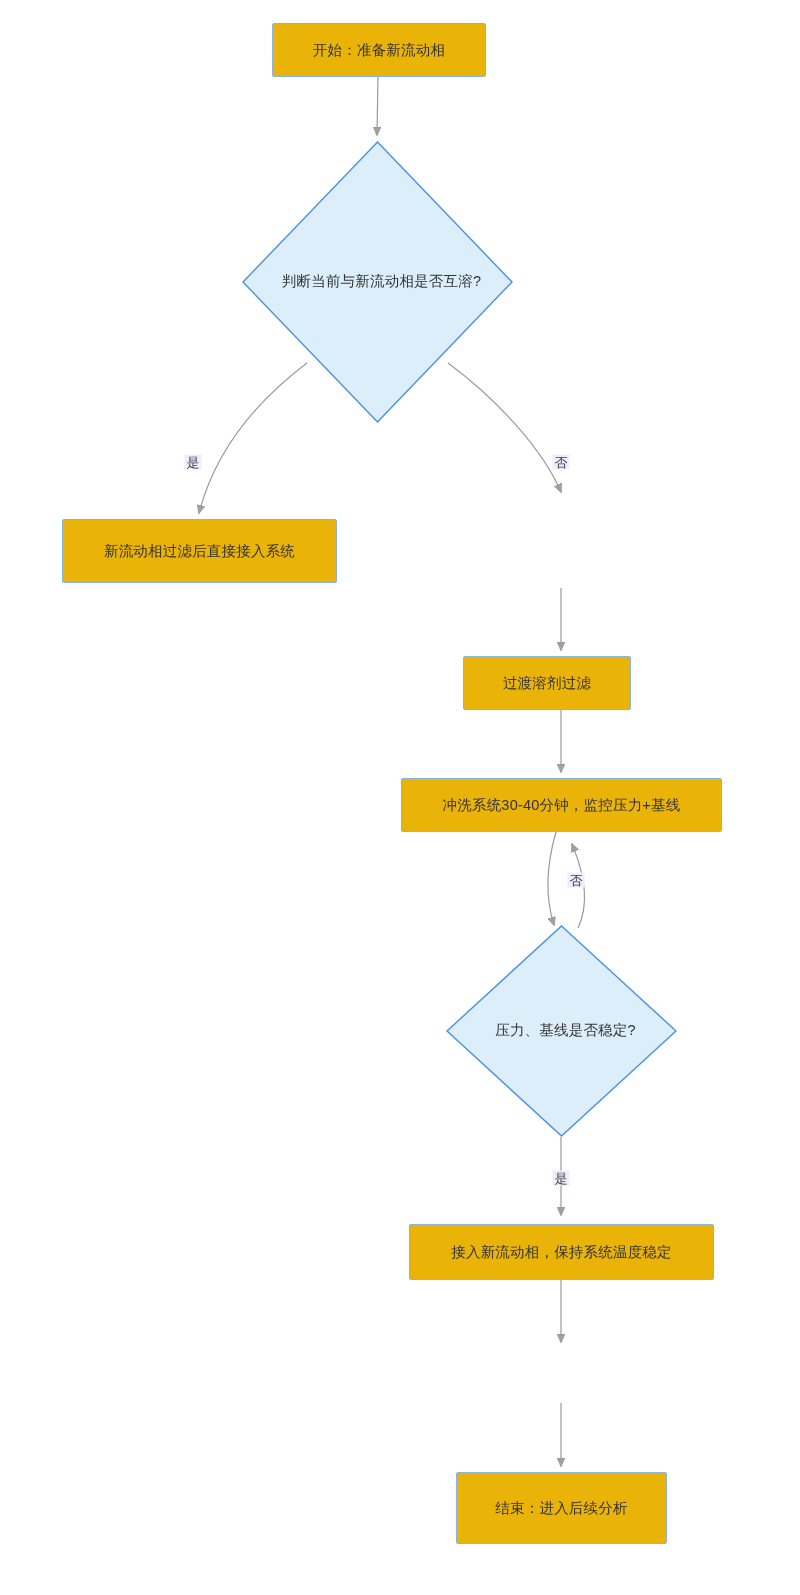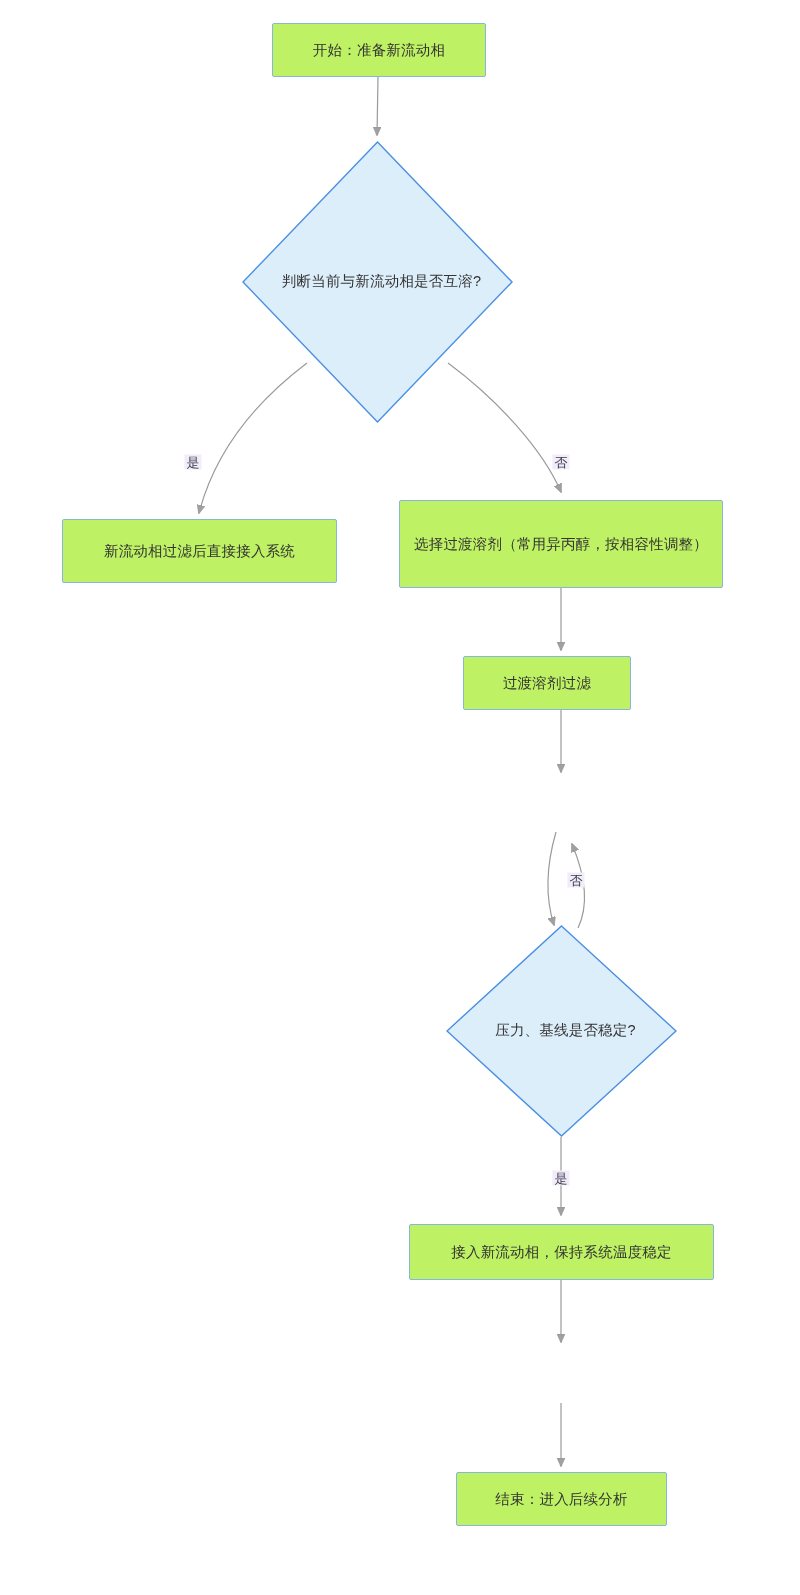--- a/index.html
+++ b/index.html
@@ -28,21 +28,21 @@
   }
   .node {
     position: absolute;
     box-sizing: border-box;
     display: flex;
     align-items: center;
     justify-content: center;
     text-align: center;
   }
   .node-process {
-    background: #bef264;
+    background: #eab308;
     border: 1.3px solid #86b6e0;
     border-radius: 2px;
   }
   .node-process .node-label {
     font-size: 14.5px;
     line-height: 1.55;
     color: #333333;
     padding: 4px 14px;
     letter-spacing: 0.2px;
   }
@@ -119,42 +119,42 @@
     <svg class="diamond-shape" viewBox="0 0 271 282" preserveAspectRatio="none">
       <polygon points="135.5,1 270,141 135.5,281 1,141" fill="#ddeefb" stroke="#4a90e2" stroke-width="1.4"></polygon>
     </svg>
     <span class="node-label">判断当前与新流动相是否互溶?</span>
   </div>
 
   <div class="node node-process" style="left:62px; top:519px; width:275px; height:64px;">
     <span class="node-label">新流动相过滤后直接接入系统</span>
   </div>
 
-  <div class="node node-process" style="left:399px; top:500px; width:324px; height:88px;">
-    <span class="node-label">选择过渡溶剂（常用异丙醇，按相容性调整）</span>
-  </div>
 
   <div class="node node-process" style="left:463px; top:656px; width:168px; height:54px;">
     <span class="node-label">过渡溶剂过滤</span>
   </div>
 
+  <div class="node node-process" style="left:401px; top:778px; width:321px; height:54px;">
+    <span class="node-label">冲洗系统30-40分钟，监控压力+基线</span>
+  </div>
 
   <div class="node node-decision" style="left:446px; top:925px; width:231px; height:212px;">
     <svg class="diamond-shape" viewBox="0 0 231 212" preserveAspectRatio="none">
       <polygon points="115.5,1 230,106 115.5,211 1,106" fill="#ddeefb" stroke="#4a90e2" stroke-width="1.4"></polygon>
     </svg>
     <span class="node-label">压力、基线是否稳定?</span>
   </div>
 
   <div class="node node-process" style="left:409px; top:1224px; width:305px; height:56px;">
     <span class="node-label">接入新流动相，保持系统温度稳定</span>
   </div>
 
 
-  <div class="node node-process" style="left:456px; top:1472px; width:211px; height:54px;">
+  <div class="node node-process" style="left:456px; top:1472px; width:211px; height:72px;">
     <span class="node-label">结束：进入后续分析</span>
   </div>
 
   <span class="edge-label" style="left:193px; top:462px;">是</span>
 
   <span class="edge-label" style="left:561px; top:462px;">否</span>
 
   <span class="edge-label" style="left:576px; top:880px;">否</span>
 
   <span class="edge-label" style="left:561px; top:1178px;">是</span>

